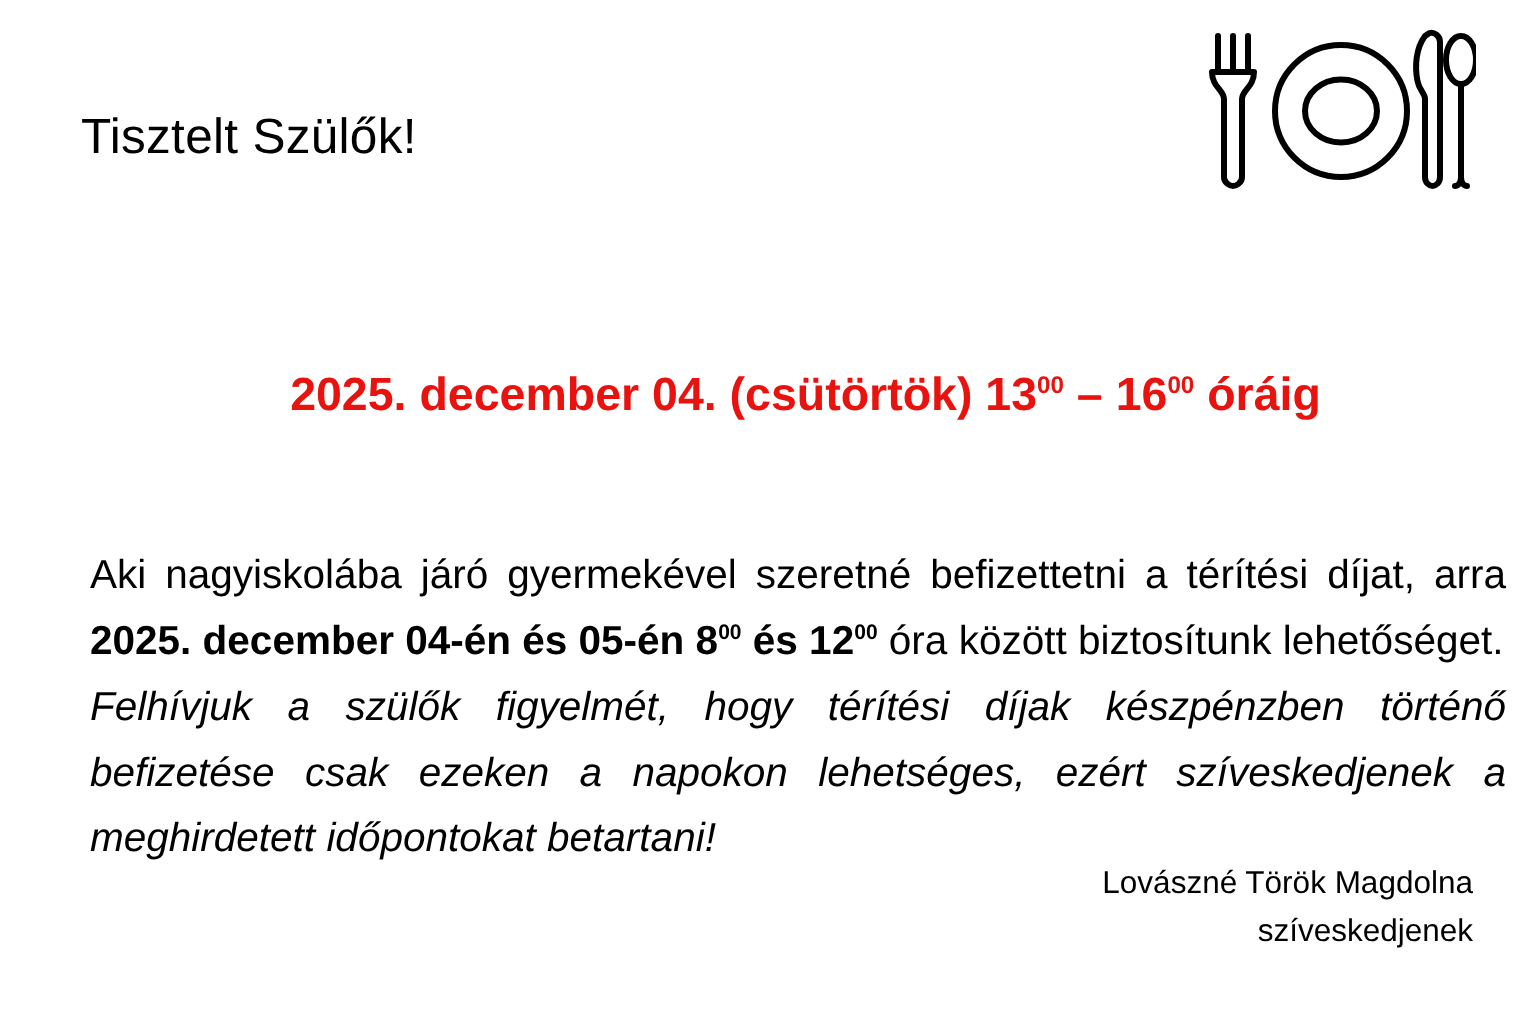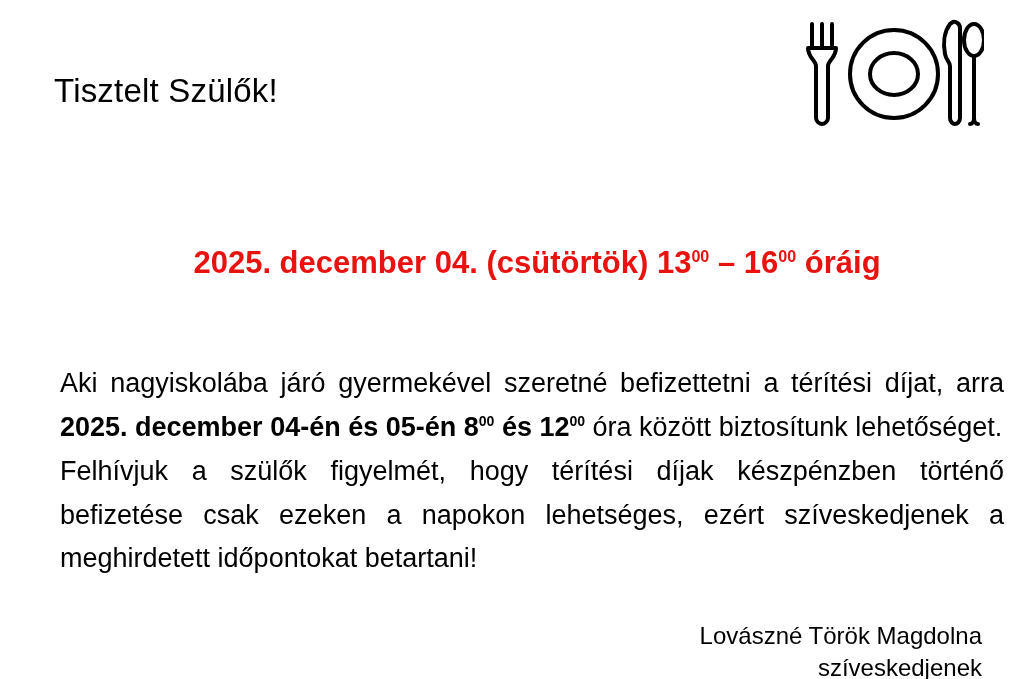--- a/index.html
+++ b/index.html
@@ -90,32 +90,31 @@
     position: absolute;
     left: 48px;
     width: 944px;
     font-size: 27px;
     line-height: 1.62;
     text-align: justify;
     text-justify: inter-word;
     margin-left: 12px;
   }
   .para-1 { top: 362px; }
-  .para-2 { top: 450px; }
+  .para-2 { top: 450px; font-style: italic; }
   .para .b { font-weight: bold; }
 
   
   .signature {
     position: absolute;
     right: 42px;
     width: 600px;
     text-align: right;
-    font-size: 24px;
+    font-size: 21px;
     line-height: 1.65;
-    margin-top: 44px;
   }
   .sig-name { top: 572px; }
   .sig-role { top: 604px; }
 </style>
 </head>
 <body>
 
 <div class="page">
 
   <div class="title">Tisztelt Szülők!</div>

